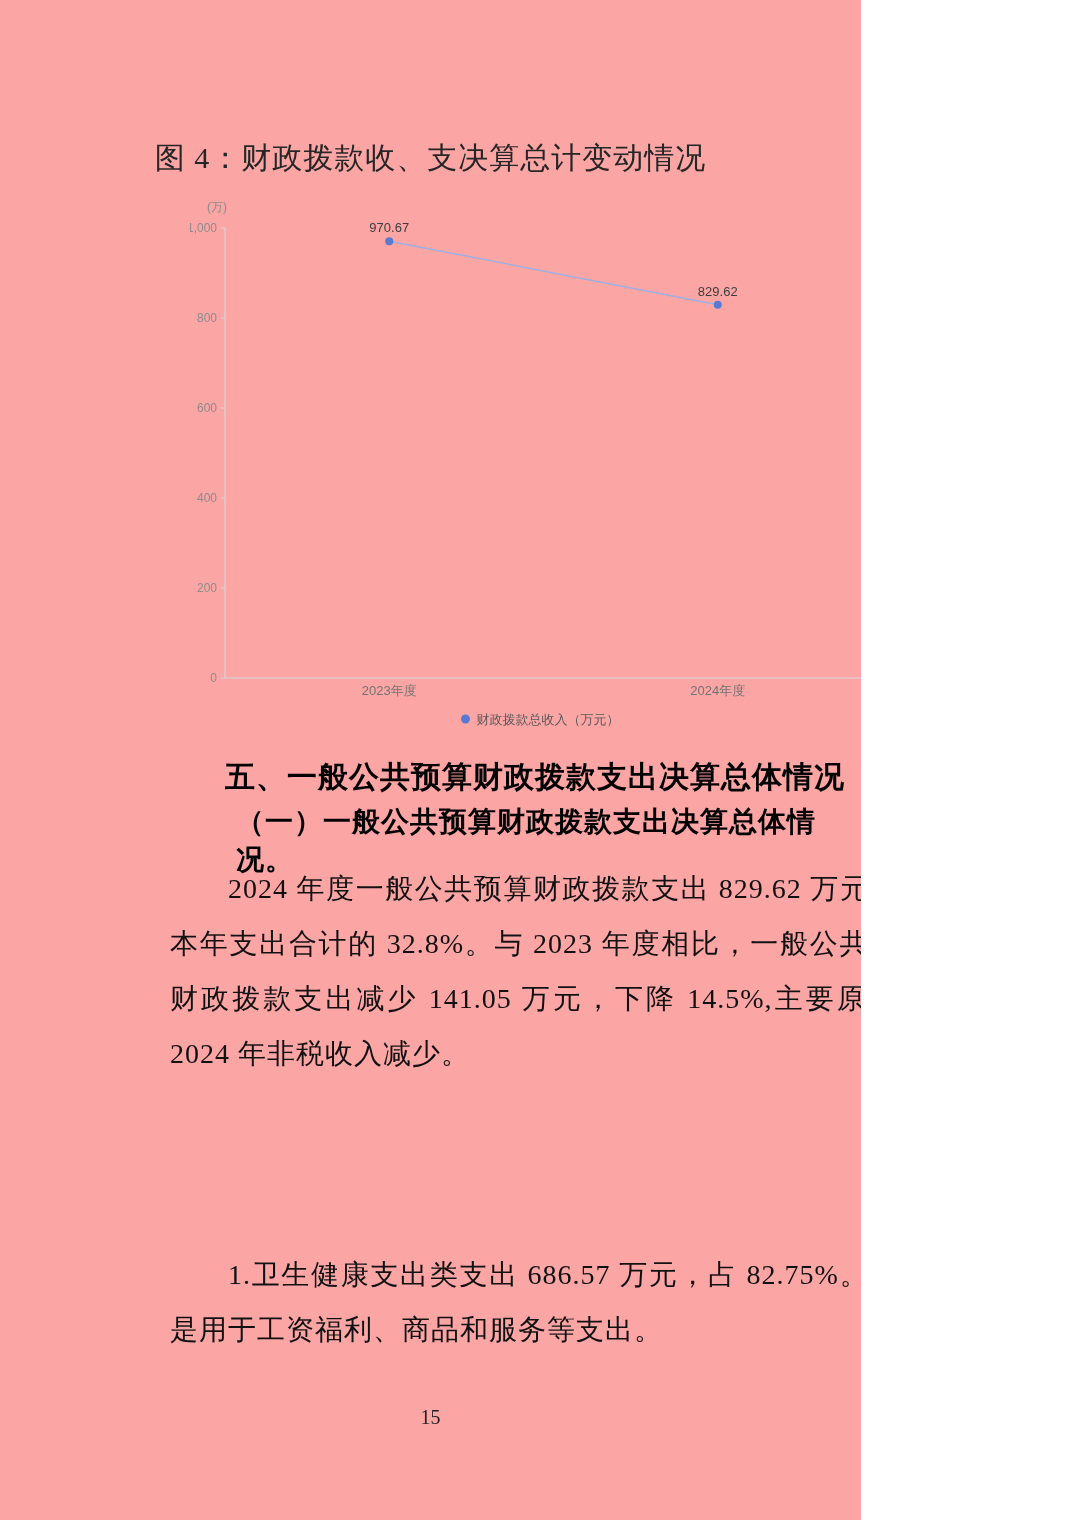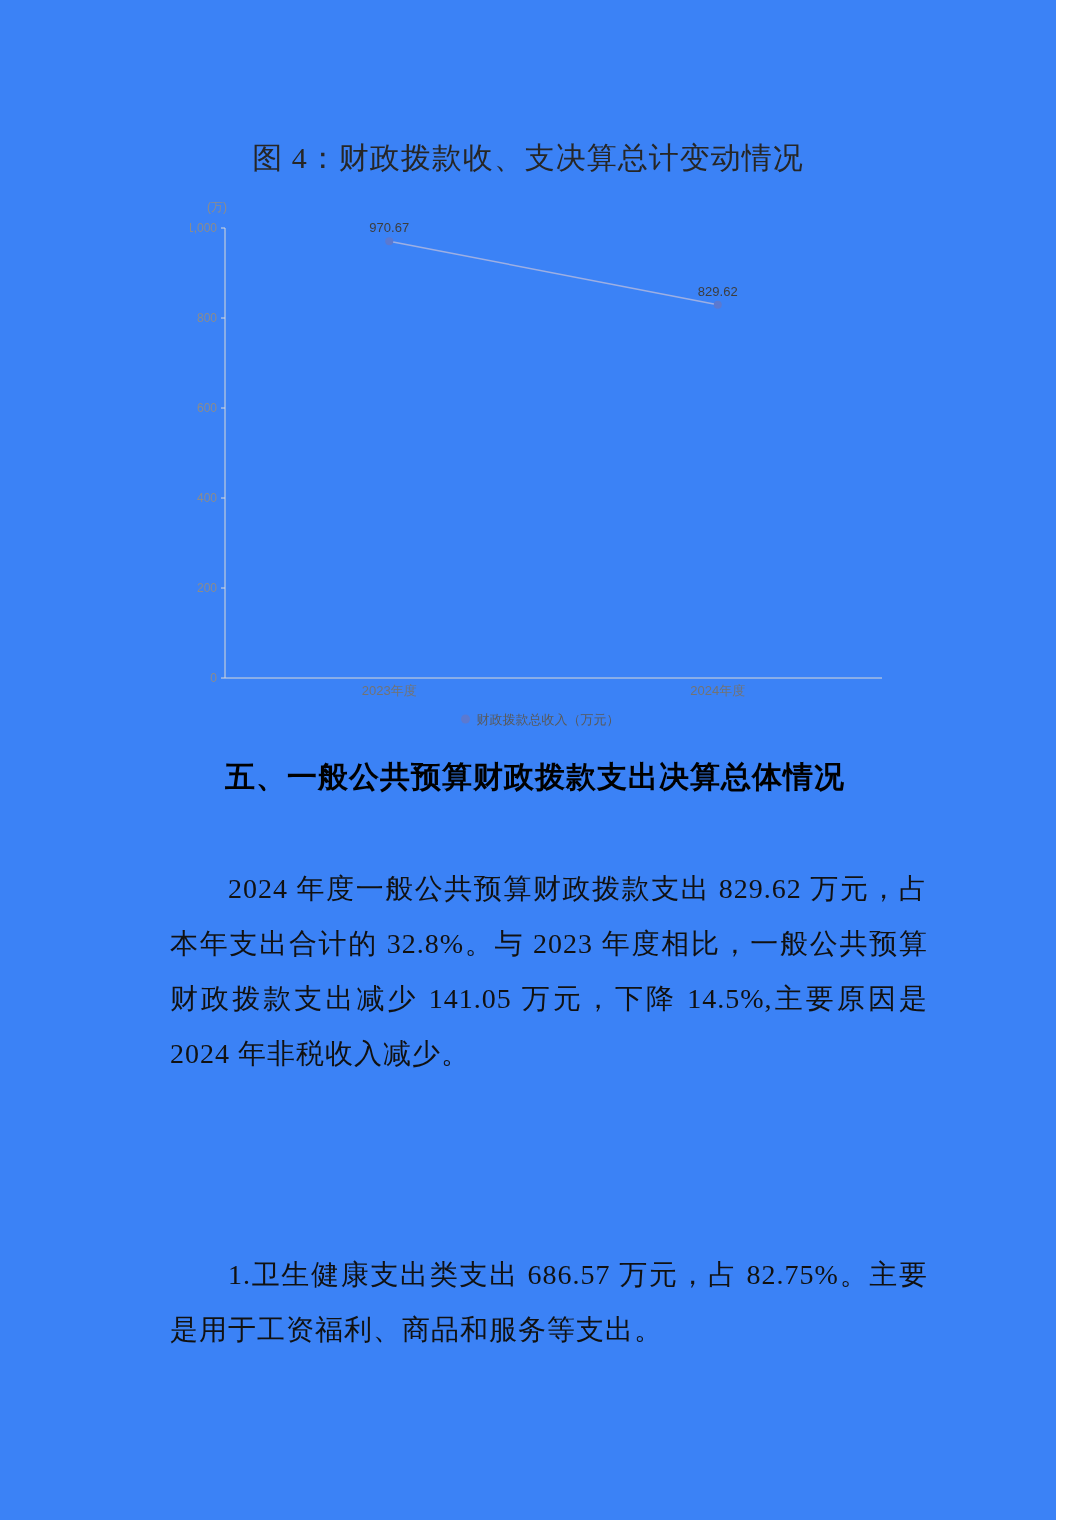--- a/index.html
+++ b/index.html
@@ -1,16 +1,16 @@
 <!DOCTYPE html>
 <html><head>
 <meta charset="utf-8">
 <style>
   html,body{margin:0;padding:0;background:#ffffff;}
-  .page{position:relative;width:1056px;height:1520px;background:#3b82f6;overflow:hidden;
+  .page{position:relative;width:861px;height:1520px;background:#fca5a5;overflow:hidden;
         font-family:"Liberation Serif",serif;color:#1a1a1a;}
   .fig-title{position:absolute;top:138px;left:0;width:100%;text-align:center;
         font-size:30px;color:#262626;letter-spacing:1px;}
   .chart{position:absolute;top:195px;left:190px;width:700px;height:545px;}
   .chart svg{font-family:"Liberation Sans",sans-serif;}
   .h1{position:absolute;top:757px;left:225px;font-family:"Liberation Sans",sans-serif;
         font-weight:700;font-size:30px;color:#000000;letter-spacing:1px;}
   .h2{position:absolute;left:236px;font-weight:700;font-size:28px;color:#000000;letter-spacing:1px;}
   .h2.sub1{top:803px;}
   .h2.sub2{top:1088px;}
@@ -50,17 +50,19 @@
         <polyline points="199.25,46.19850000000002 527.75,109.671" fill="none" stroke="#9dafe3" stroke-width="1.5"></polyline>
         <circle cx="199.25" cy="46.19850000000002" r="4" fill="#5b79d0"></circle>
         <text x="199.25" y="37.19850000000002" text-anchor="middle" fill="#3d3d3d" font-size="13">970.67</text>
         <circle cx="527.75" cy="109.671" r="4" fill="#5b79d0"></circle>
         <text x="527.75" y="100.671" text-anchor="middle" fill="#3d3d3d" font-size="13">829.62</text>
         <circle cx="275.5" cy="524" r="4.5" fill="#5b79d0"></circle>
         <text x="286.5" y="529" fill="#595959" font-size="13">财政拨款总收入（万元）</text>
       </svg></div>
 
   <div class="h1">五、一般公共预算财政拨款支出决算总体情况</div>
+  <div class="h2 sub1">（一）一般公共预算财政拨款支出决算总体情况。</div>
   <div class="para p1">2024 年度一般公共预算财政拨款支出 829.62 万元，占本年支出合计的 32.8%。与 2023 年度相比，一般公共预算财政拨款支出减少 141.05 万元，下降 14.5%,主要原因是 2024 年非税收入减少。</div>
   <div class="para p3">1.卫生健康支出类支出 686.57 万元，占 82.75%。主要是用于工资福利、商品和服务等支出。</div>
 
+  <div class="page-num">15</div>
 
 </div>
 
 </body></html>

